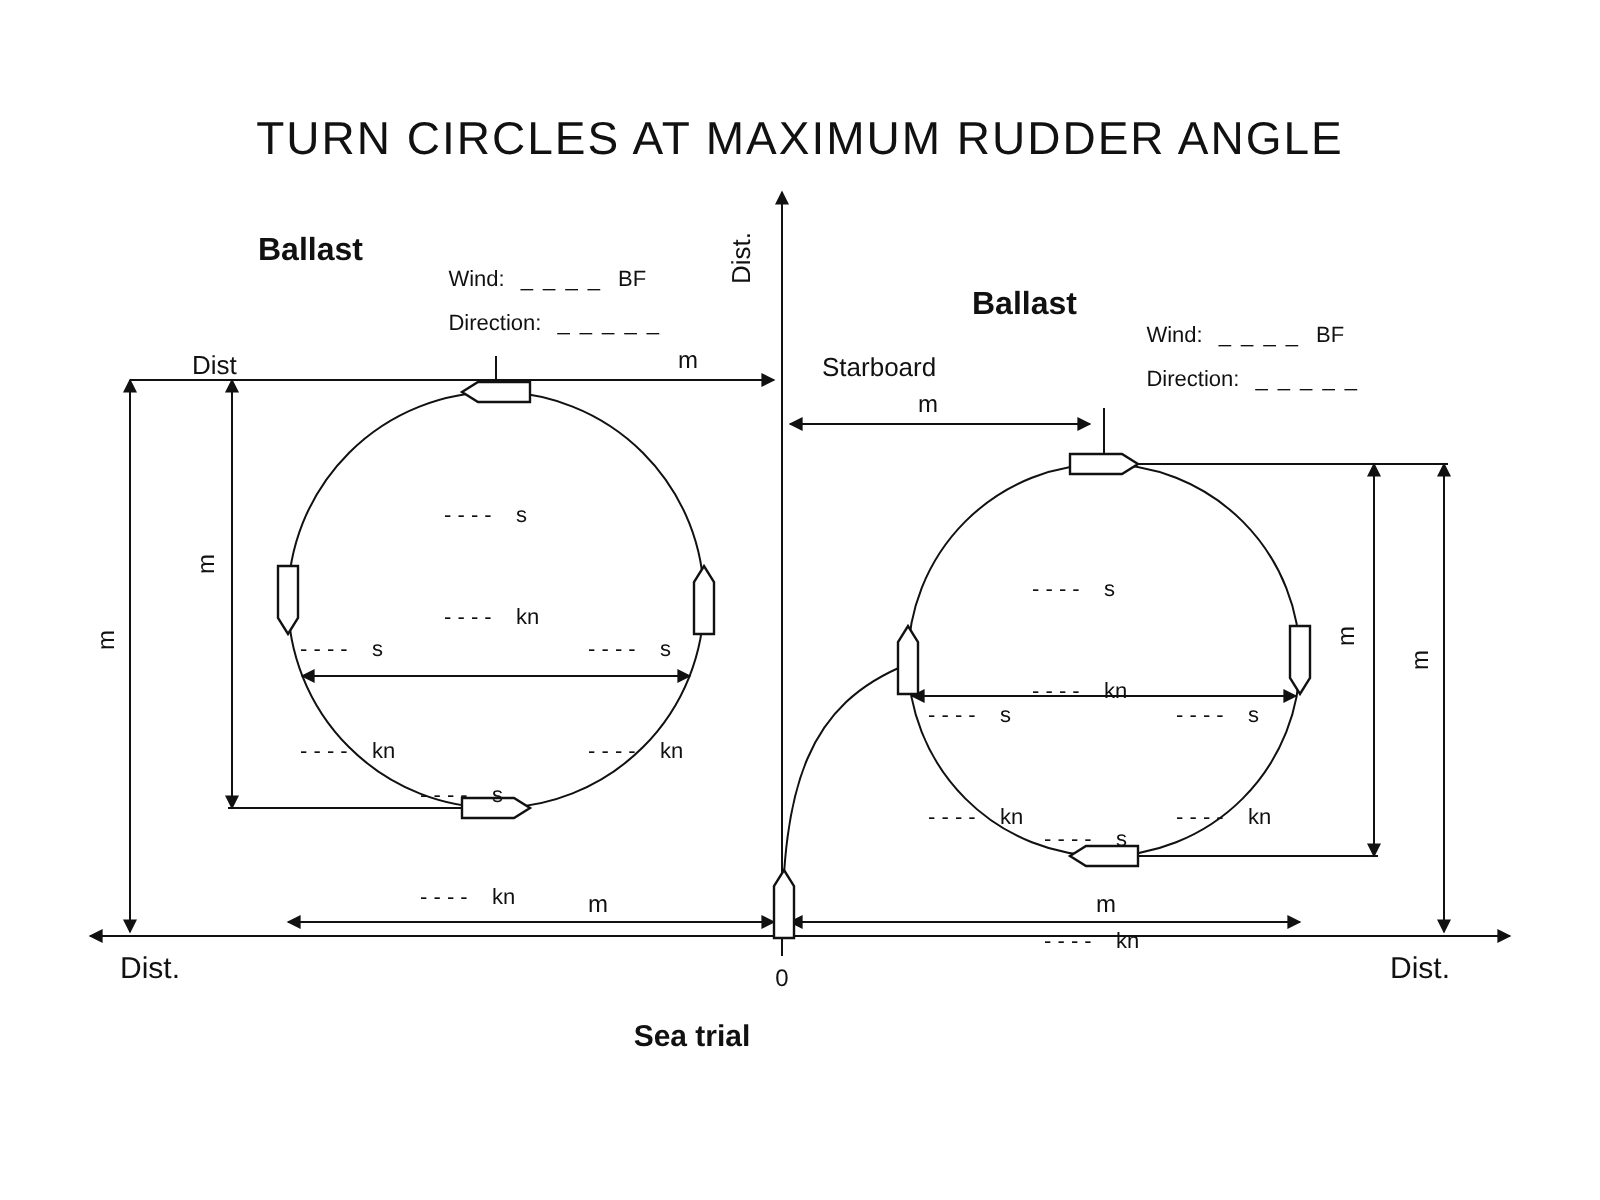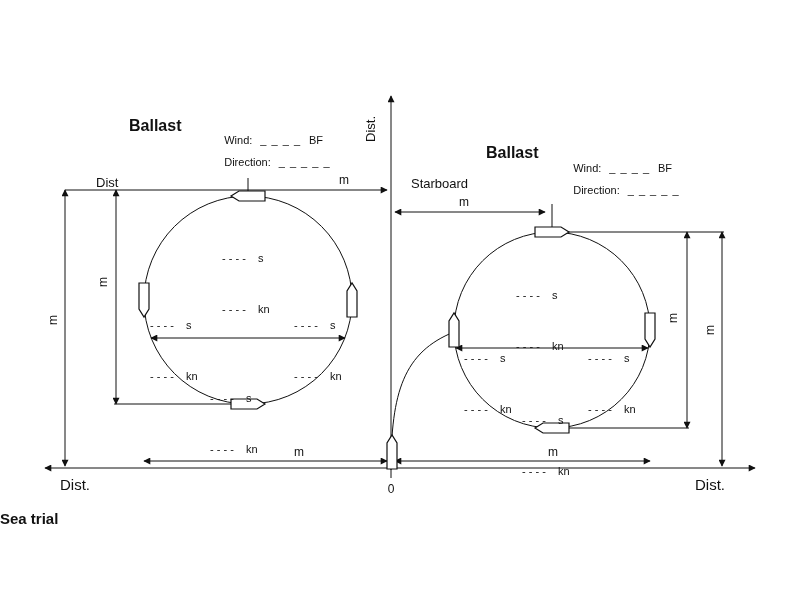--- a/index.html
+++ b/index.html
@@ -8,21 +8,21 @@
     font-family:"Liberation Sans", sans-serif; color:#111; overflow:hidden;
   }
   svg.lineart { position:absolute; left:0; top:0; }
   .t { position:absolute; white-space:pre; line-height:1.15; }
   .bold { font-weight:bold;margin-left:32px; }
   .s12 { font-size:12px; }
   .s13 { font-size:13px; }
   .s15 { font-size:15px; }
   .s16 { font-size:16px; }
   .title { left:0; top:56px; width:800px; text-align:center; font-size:23px; letter-spacing:1px; }
-  .caption { left:0; top:510px; width:692px; text-align:left; font-size:15px; font-weight:bold; }
+  .caption { left:0; top:510px; width:692px; text-align:center; font-size:15px; font-weight:bold; }
   .rot {
     transform:rotate(-90deg); transform-origin:center;
     display:flex; align-items:center; justify-content:center; text-align:center;
   }
   .speed .speed-row { font-size:11px; line-height:14px; white-space:pre; }
   .field { font-size:11px; }
   .field .ph { margin:0 8px; letter-spacing:1px; }
 </style>
 </head>
 <body>
@@ -74,20 +74,21 @@
     <use href="#ship-hull" transform="translate(144,300) rotate(90)"></use>
     <use href="#ship-hull" transform="translate(248,404)"></use>
     <use href="#ship-hull" transform="translate(352,300) rotate(-90)"></use>
     <use href="#ship-hull" transform="translate(552,232)"></use>
     <use href="#ship-hull" transform="translate(650,330) rotate(90)"></use>
     <use href="#ship-hull" transform="translate(552,428) rotate(180)"></use>
     <use href="#ship-hull" transform="translate(454,330) rotate(-90)"></use>
     <use href="#ship-hull" transform="translate(392,452) rotate(-90)"></use>
   </svg>
 
+  <div class="t title">TURN CIRCLES AT MAXIMUM RUDDER ANGLE</div>
 
   <div class="t bold s16" style="left:97px;top:117px;">Ballast</div>
   <div class="t field" style="left:212px;top:121px;">
     <span>Wind:</span><span class="ph">_ _ _ _</span><span>BF</span>
   </div>
   <div class="t field" style="left:212px;top:143px;">
     <span>Direction:</span><span class="ph">_ _ _ _ _</span>
   </div>
   <div class="t s13" style="left:96px;top:176px;">Dist</div>
 

